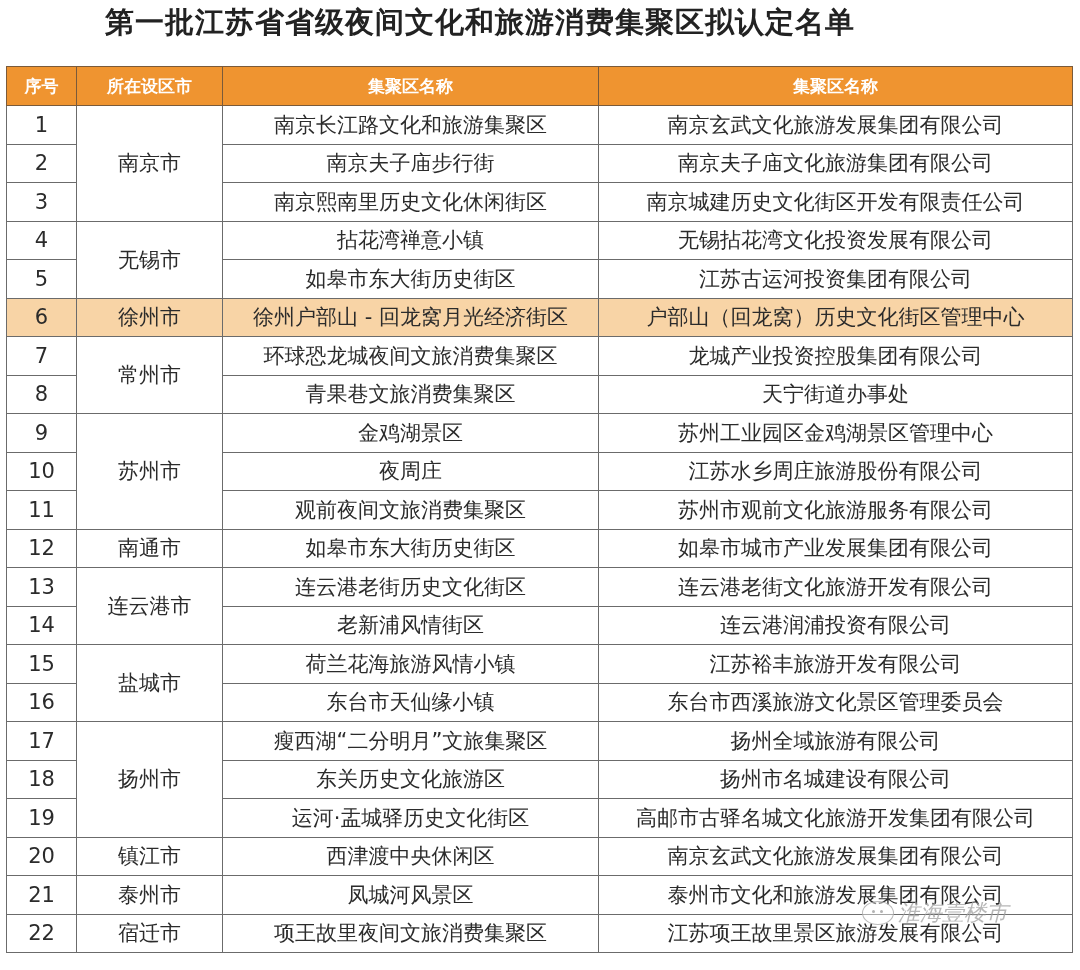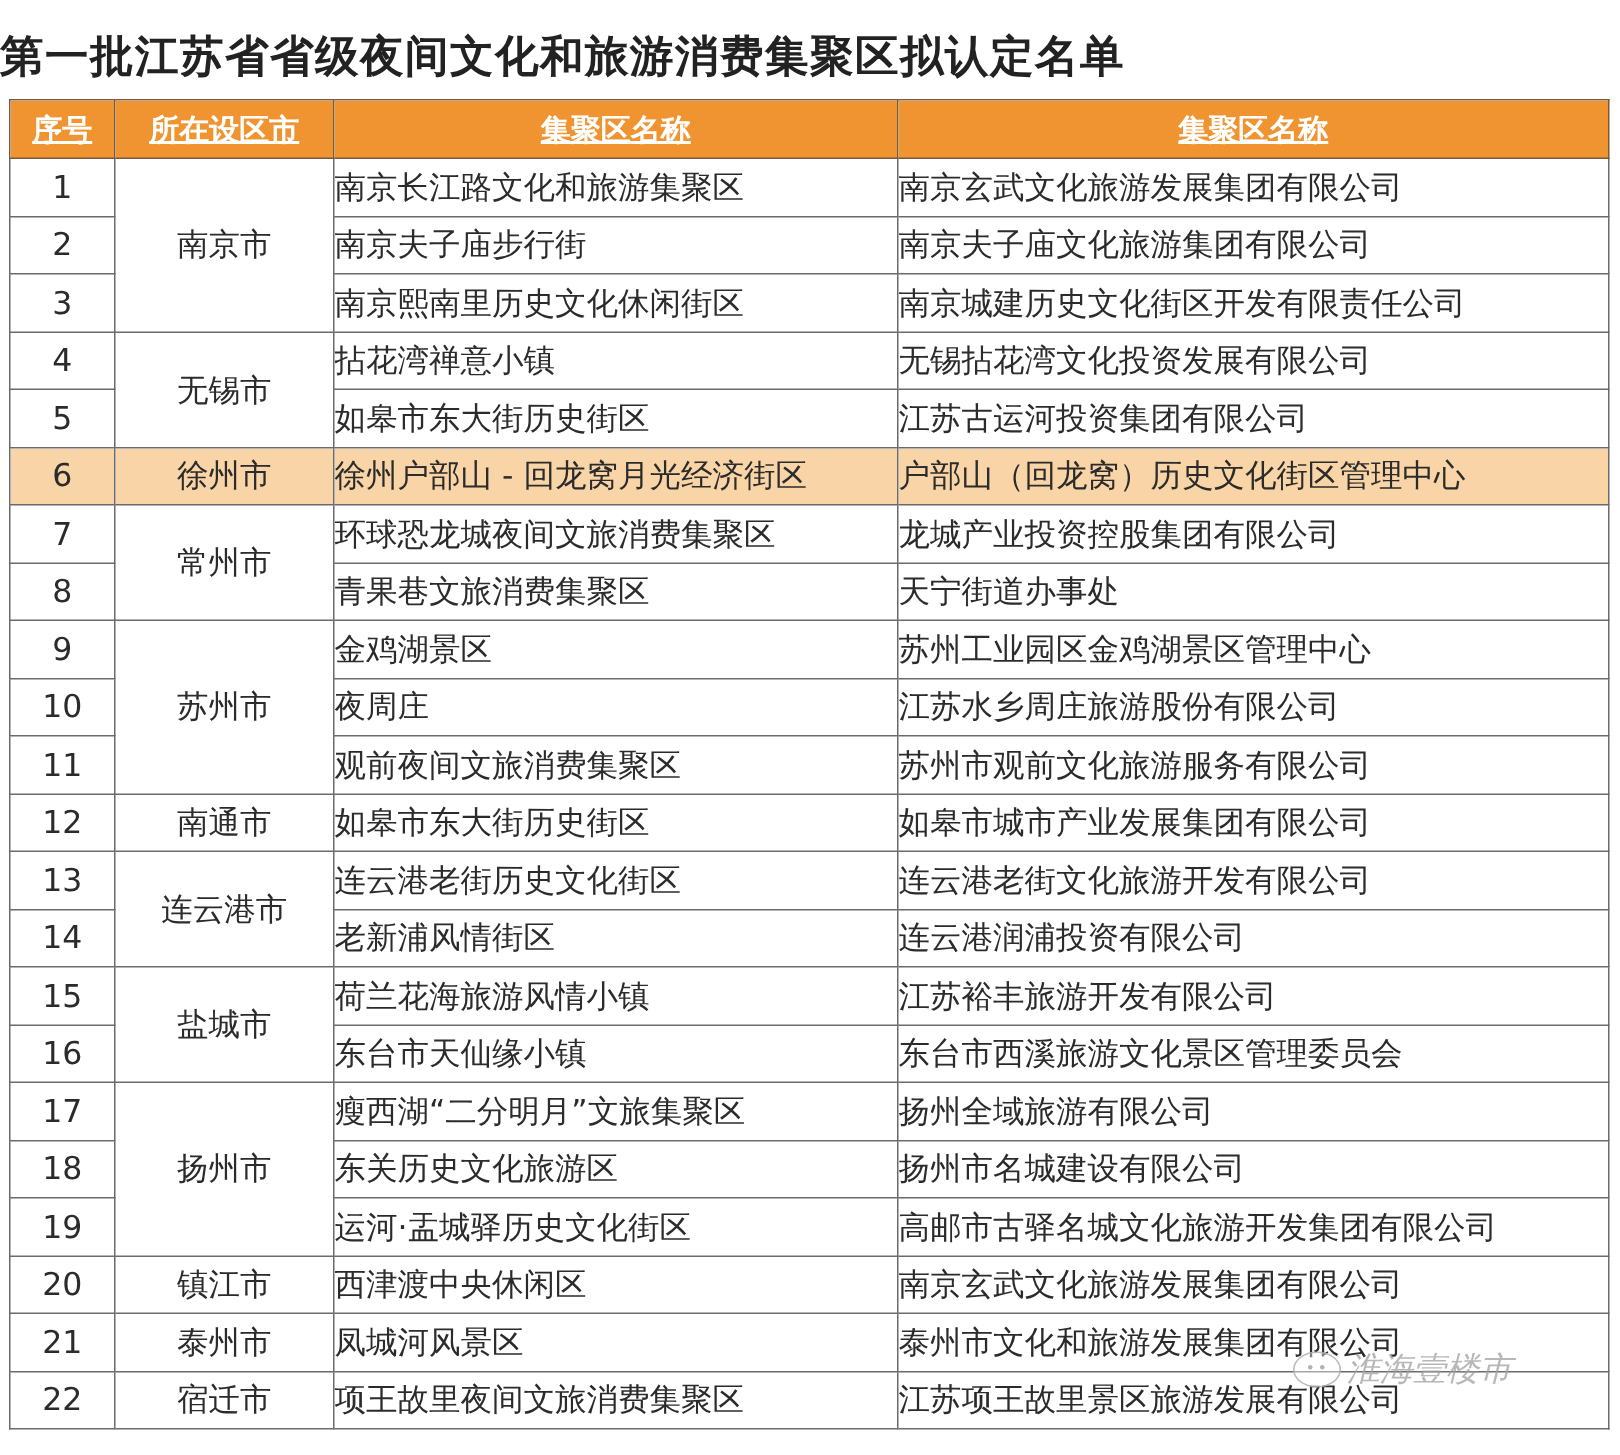--- a/index.html
+++ b/index.html
@@ -3,22 +3,22 @@
   <meta charset="utf-8">
   <style>
     html, body { margin: 0; padding: 0; background: #ffffff; }
     body {
       width: 1080px; height: 970px; overflow: hidden;
       font-family: "DejaVu Sans", "Liberation Sans", sans-serif;
       color: #2b2b2b;
       position: relative;
     }
     .title {
-      position: absolute; left: 0; top: 17px; width: 960px;
-      text-align: left; font-size: 29px; font-weight: bold;
+      position: absolute; left: 0; top: 2px; width: 960px;
+      text-align: center; font-size: 29px; font-weight: bold;
       letter-spacing: 1px; color: #222;
       line-height: 40px;
     }
     table.list {
       position: absolute; left: 6px; top: 66px;
       width: 1066px;
       border-collapse: collapse;
       table-layout: fixed;
     }
     table.list th, table.list td {
@@ -27,29 +27,28 @@
       height: 37.5px;
       font-size: 21px;
       line-height: 22px;
       white-space: nowrap;
       overflow: hidden;
     }
     table.list thead th {
       background: #ef9430;
       color: #ffffff;
       font-weight: bold;
-      font-size: 20px;
+      font-size: 17px;
       height: 38px;
       text-align: center;
       border-color: #7a5a3a;
-      text-decoration: underline;
     }
     td.num { text-align: center; }
     td.city { text-align: center; margin-top: 19px; }
-    td.name, td.unit { text-align: left; padding-left: 8px; }
+    td.name, td.unit { text-align: center; padding-left: 8px; }
     tr.hl td { background: #f8d4a6; }
     col.c1 { width: 70px; }
     col.c2 { width: 146px; }
     col.c3 { width: 376px; }
     col.c4 { width: 474px; }
     .watermark {
       position: absolute; left: 862px; top: 898px;
       display: flex; align-items: center; gap: 4px;
       color: rgba(160,160,160,0.75);
       font-size: 22px; font-style: italic;

